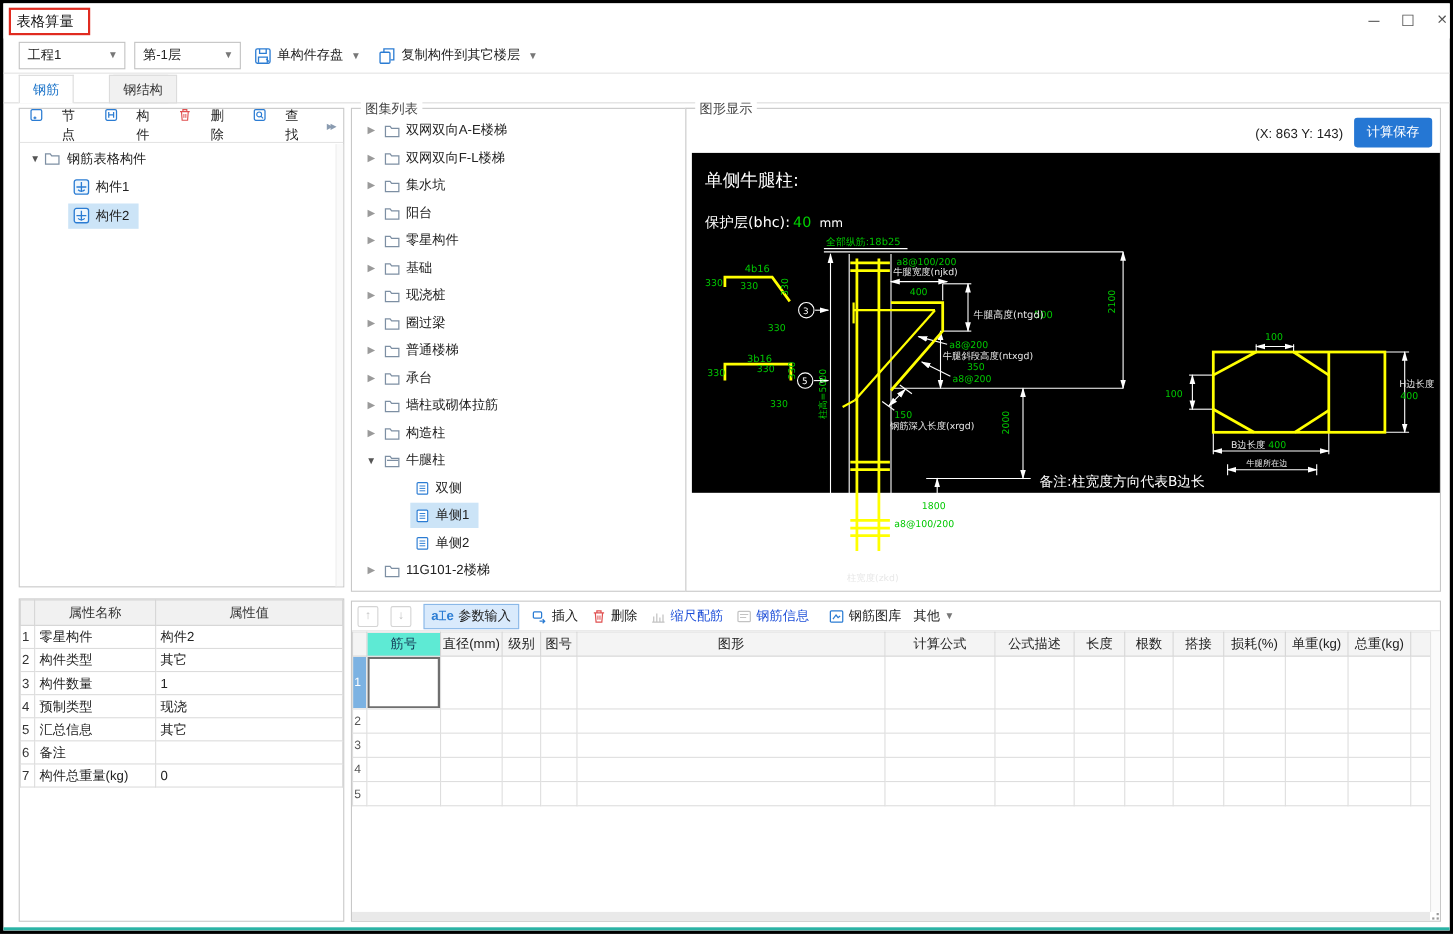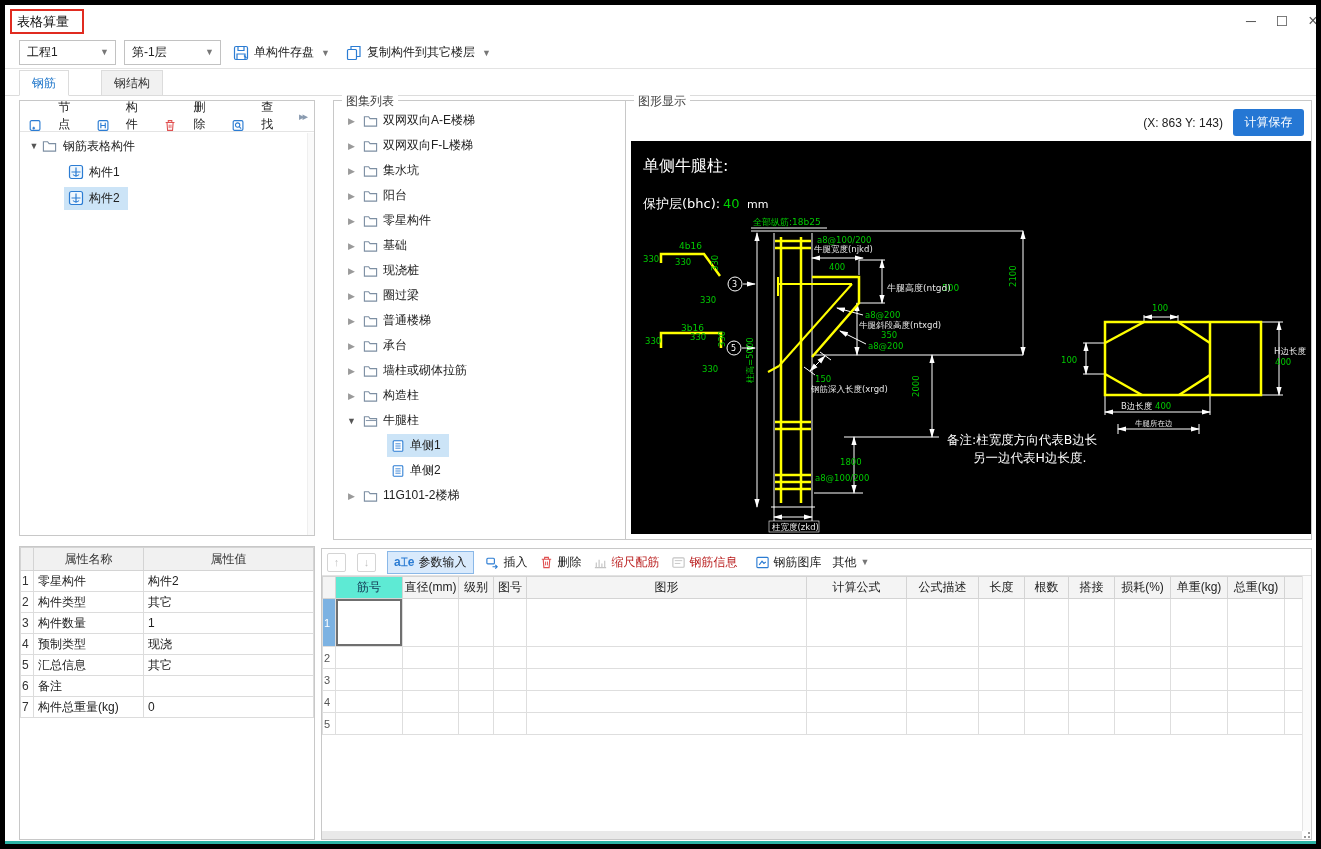--- a/index.html
+++ b/index.html
@@ -1,18 +1,18 @@
 <!DOCTYPE html>
 <html><head>
 <meta charset="utf-8">
 <style>
   * { margin:0; padding:0; box-sizing:border-box; }
   html,body { background:#888; }
   body { font-family:"Liberation Sans","DejaVu Sans",sans-serif; }
-  .window { position:relative; width:1321px; height:849px; background:#fff; border:5px solid #000000; overflow:hidden; font-size:12px; color:#222; }
+  .window { position:relative; width:1321px; height:849px; background:#fff; border:3px solid #000000; overflow:hidden; font-size:12px; color:#222; }
 
   
   .titlebar { position:absolute; left:0; top:0; right:0; height:32px; background:#fff; }
   .title-text { position:absolute; left:12px; top:8px; font-size:13px; color:#111; }
   .red-box { position:absolute; left:5px; top:4px; width:74px; height:25px; border:2px solid #e02b20; }
   .winbtn { position:absolute; top:6px; width:26px; height:20px; text-align:center; line-height:20px; color:#555; font-size:14px; cursor:default; }
 
   
   .toolbar { position:absolute; left:0; top:32px; right:0; height:32px; border-bottom:1px solid #e3e3e3; display:flex; align-items:center; padding-left:14px; gap:8px; }
   .combo { width:97px; height:25px; border:1px solid #c2c2c2; background:#fff; position:relative; line-height:23px; padding-left:7px; }
@@ -23,21 +23,21 @@
   
   .tabs { position:absolute; left:0; top:64px; right:0; height:27px; border-bottom:1px solid #dcdcdc; }
   .tab { position:absolute; top:1px; height:26px; line-height:24px; padding:0 12px; border:1px solid #dcdcdc; background:#f1f1f1; color:#333; }
   .tab.active { background:#fff; color:#1a73c9; border-bottom:1px solid #fff; }
 
   .gbox { position:absolute; border:1px solid #c8c8c8; background:#fff; }
   .legend { position:absolute; top:-8px; left:8px; background:#fff; padding:0 4px; color:#444; font-size:12px; }
 
   
   .ltoolbar { position:absolute; left:0; top:0; right:0; height:31px; border-bottom:1px solid #e4e4e4; display:flex; align-items:center; padding:0 8px; gap:15px; }
-  .ltbtn { display:flex; align-items:flex-end; gap:16px; color:#222; }
+  .ltbtn { display:flex; align-items:flex-start; gap:16px; color:#222; }
   .chev { margin-left:auto; color:#8a9bb0; font-size:11px; letter-spacing:-2px; }
   .trow { height:26px; display:flex; align-items:center; }
   .trow .arrow { width:16px; text-align:center; color:#555; font-size:9px; }
   .hl { display:inline-flex; align-items:center; gap:5px; padding:3px 8px 3px 4px; }
   .hl.sel { background:#cce4f7; }
   .scrollstrip { position:absolute; right:0; top:32px; bottom:0; width:7px; background:#fafafa; border-left:1px solid #efefef; }
 
   
   table.props { border-collapse:collapse; width:100%; table-layout:fixed; }
   table.props th { height:23px; background:#f1f1f1; border:1px solid #d4d4d4; font-weight:normal; color:#333; }
@@ -48,26 +48,26 @@
   .atlas-list { position:absolute; left:2px; top:7px; right:11px; bottom:2px; overflow:hidden; }
   .arow { height:25px; display:flex; align-items:center; }
   .arow .arrow { width:15px; text-align:center; color:#9a9a9a; font-size:9px; }
   .arow .arrow.open { color:#555; }
   .ascroll { position:absolute; right:2px; top:66px; bottom:4px; width:7px; background:#f1f1f1; }
   .ascroll .thumb { position:absolute; left:1px; right:1px; top:0; height:97%; background:#e0e0e0; }
 
   
   .coords { position:absolute; top:15px; right:88px; color:#222; }
   .calc-btn { position:absolute; top:8px; right:7px; width:71px; height:27px; background:#2577d4; color:#fff; border:none; border-radius:3px; font-size:12px; font-family:inherit; }
-  .canvas { position:absolute; left:5px; top:40px; width:680px; height:393px; background:#000; }
+  .canvas { position:absolute; left:5px; top:40px; width:680px; height:309px; background:#000; }
 
   
   .dtoolbar { position:absolute; left:0; top:0; right:0; height:27px; border-bottom:1px solid #e2e2e2; display:flex; align-items:center; padding-left:5px; gap:11px; }
   .dbtn { display:flex; align-items:center; gap:4px; color:#222; }
-  .dbtn.disabled { color:#b91c1c; }
+  .dbtn.disabled { color:#1d4ed8; }
   .dbtn.active { background:#d9eafc; border:1px solid #8ab8e8; padding:2px 6px; }
   .sqbtn { width:19px; height:19px; border:1px solid #d4d4d4; border-radius:2px; color:#c3c3c3; text-align:center; line-height:17px; font-size:11px; }
   .dtable-wrap { position:absolute; left:0; top:27px; right:9px; bottom:8px; overflow:hidden; background:#fff; }
   table.dt { border-collapse:collapse; table-layout:fixed; width:1020px; }
   table.dt th { height:22px; background:#f4f4f4; border:1px solid #d4d4d4; font-weight:normal; color:#222; overflow:hidden; white-space:nowrap; }
   table.dt th.blue { background:#5eead4; color:#10314f; }
   table.dt td { border:1px solid #dedede; background:#fff; overflow:hidden; }
   table.dt td.rnum { color:#555; text-align:left; padding-left:1px; font-size:11px; }
   table.dt tr.tall td { height:48px; }
   table.dt tr.norm td { height:22px; }
@@ -241,21 +241,21 @@
           </tr>
           <tr>
             <td class="num">7</td>
             <td>构件总重量(kg)</td>
             <td>0</td>
           </tr>
         </tbody>
     </table>
   </div>
 
-  <div class="gbox" style="left:328px; top:95px; width:355px; height:440px;">
+  <div class="gbox" style="left:316px; top:95px; width:355px; height:440px;">
     <span class="legend">图集列表</span>
     <div class="atlas-list" id="atlas-list">
         <div class="arow" style="padding-left: 8px;">
           <span class="arrow">▶</span>
           <span class="hl">
             <svg class="icon" width="15" height="14" viewBox="0 0 16 14">
               <path d="M1.5 2.5h4.5l1.5 2h7v8h-13z" fill="#fff" stroke="#7d8fa3" stroke-width="1.2"></path>
             </svg>
             <span>双网双向A-E楼梯</span>
           </span>
@@ -360,20 +360,30 @@
           </span>
         </div>
         <div class="arow" style="padding-left: 8px;">
           <span class="arrow open">▼</span>
           <span class="hl">
             <svg class="icon" width="15" height="14" viewBox="0 0 16 14">
               <path d="M1.5 2.5h4.5l1.5 2h7v8h-13z" fill="#fff" stroke="#7d8fa3" stroke-width="1.2"></path>
               <path d="M3 6.5h11" stroke="#7d8fa3" fill="none"></path>
             </svg>
             <span>牛腿柱</span>
+          </span>
+        </div>
+        <div class="arow" style="padding-left: 36px;">
+          <span class="arrow"></span>
+          <span class="hl">
+            <svg class="icon" width="14" height="14" viewBox="0 0 16 16">
+              <rect x="2.5" y="2" width="11" height="12" rx="1" fill="#fff" stroke="#2b7cd3" stroke-width="1.2"></rect>
+              <path d="M5 5.5h6M5 8h6M5 10.5h6" stroke="#2b7cd3" stroke-width="1"></path>
+            </svg>
+            <span>双侧</span>
           </span>
         </div>
         <div class="arow" style="padding-left: 36px;">
           <span class="arrow"></span>
           <span class="hl sel">
             <svg class="icon" width="14" height="14" viewBox="0 0 16 16">
               <rect x="2.5" y="2" width="11" height="12" rx="1" fill="#fff" stroke="#2b7cd3" stroke-width="1.2"></rect>
               <path d="M5 5.5h6M5 8h6M5 10.5h6" stroke="#2b7cd3" stroke-width="1"></path>
             </svg>
             <span>单侧1</span>

